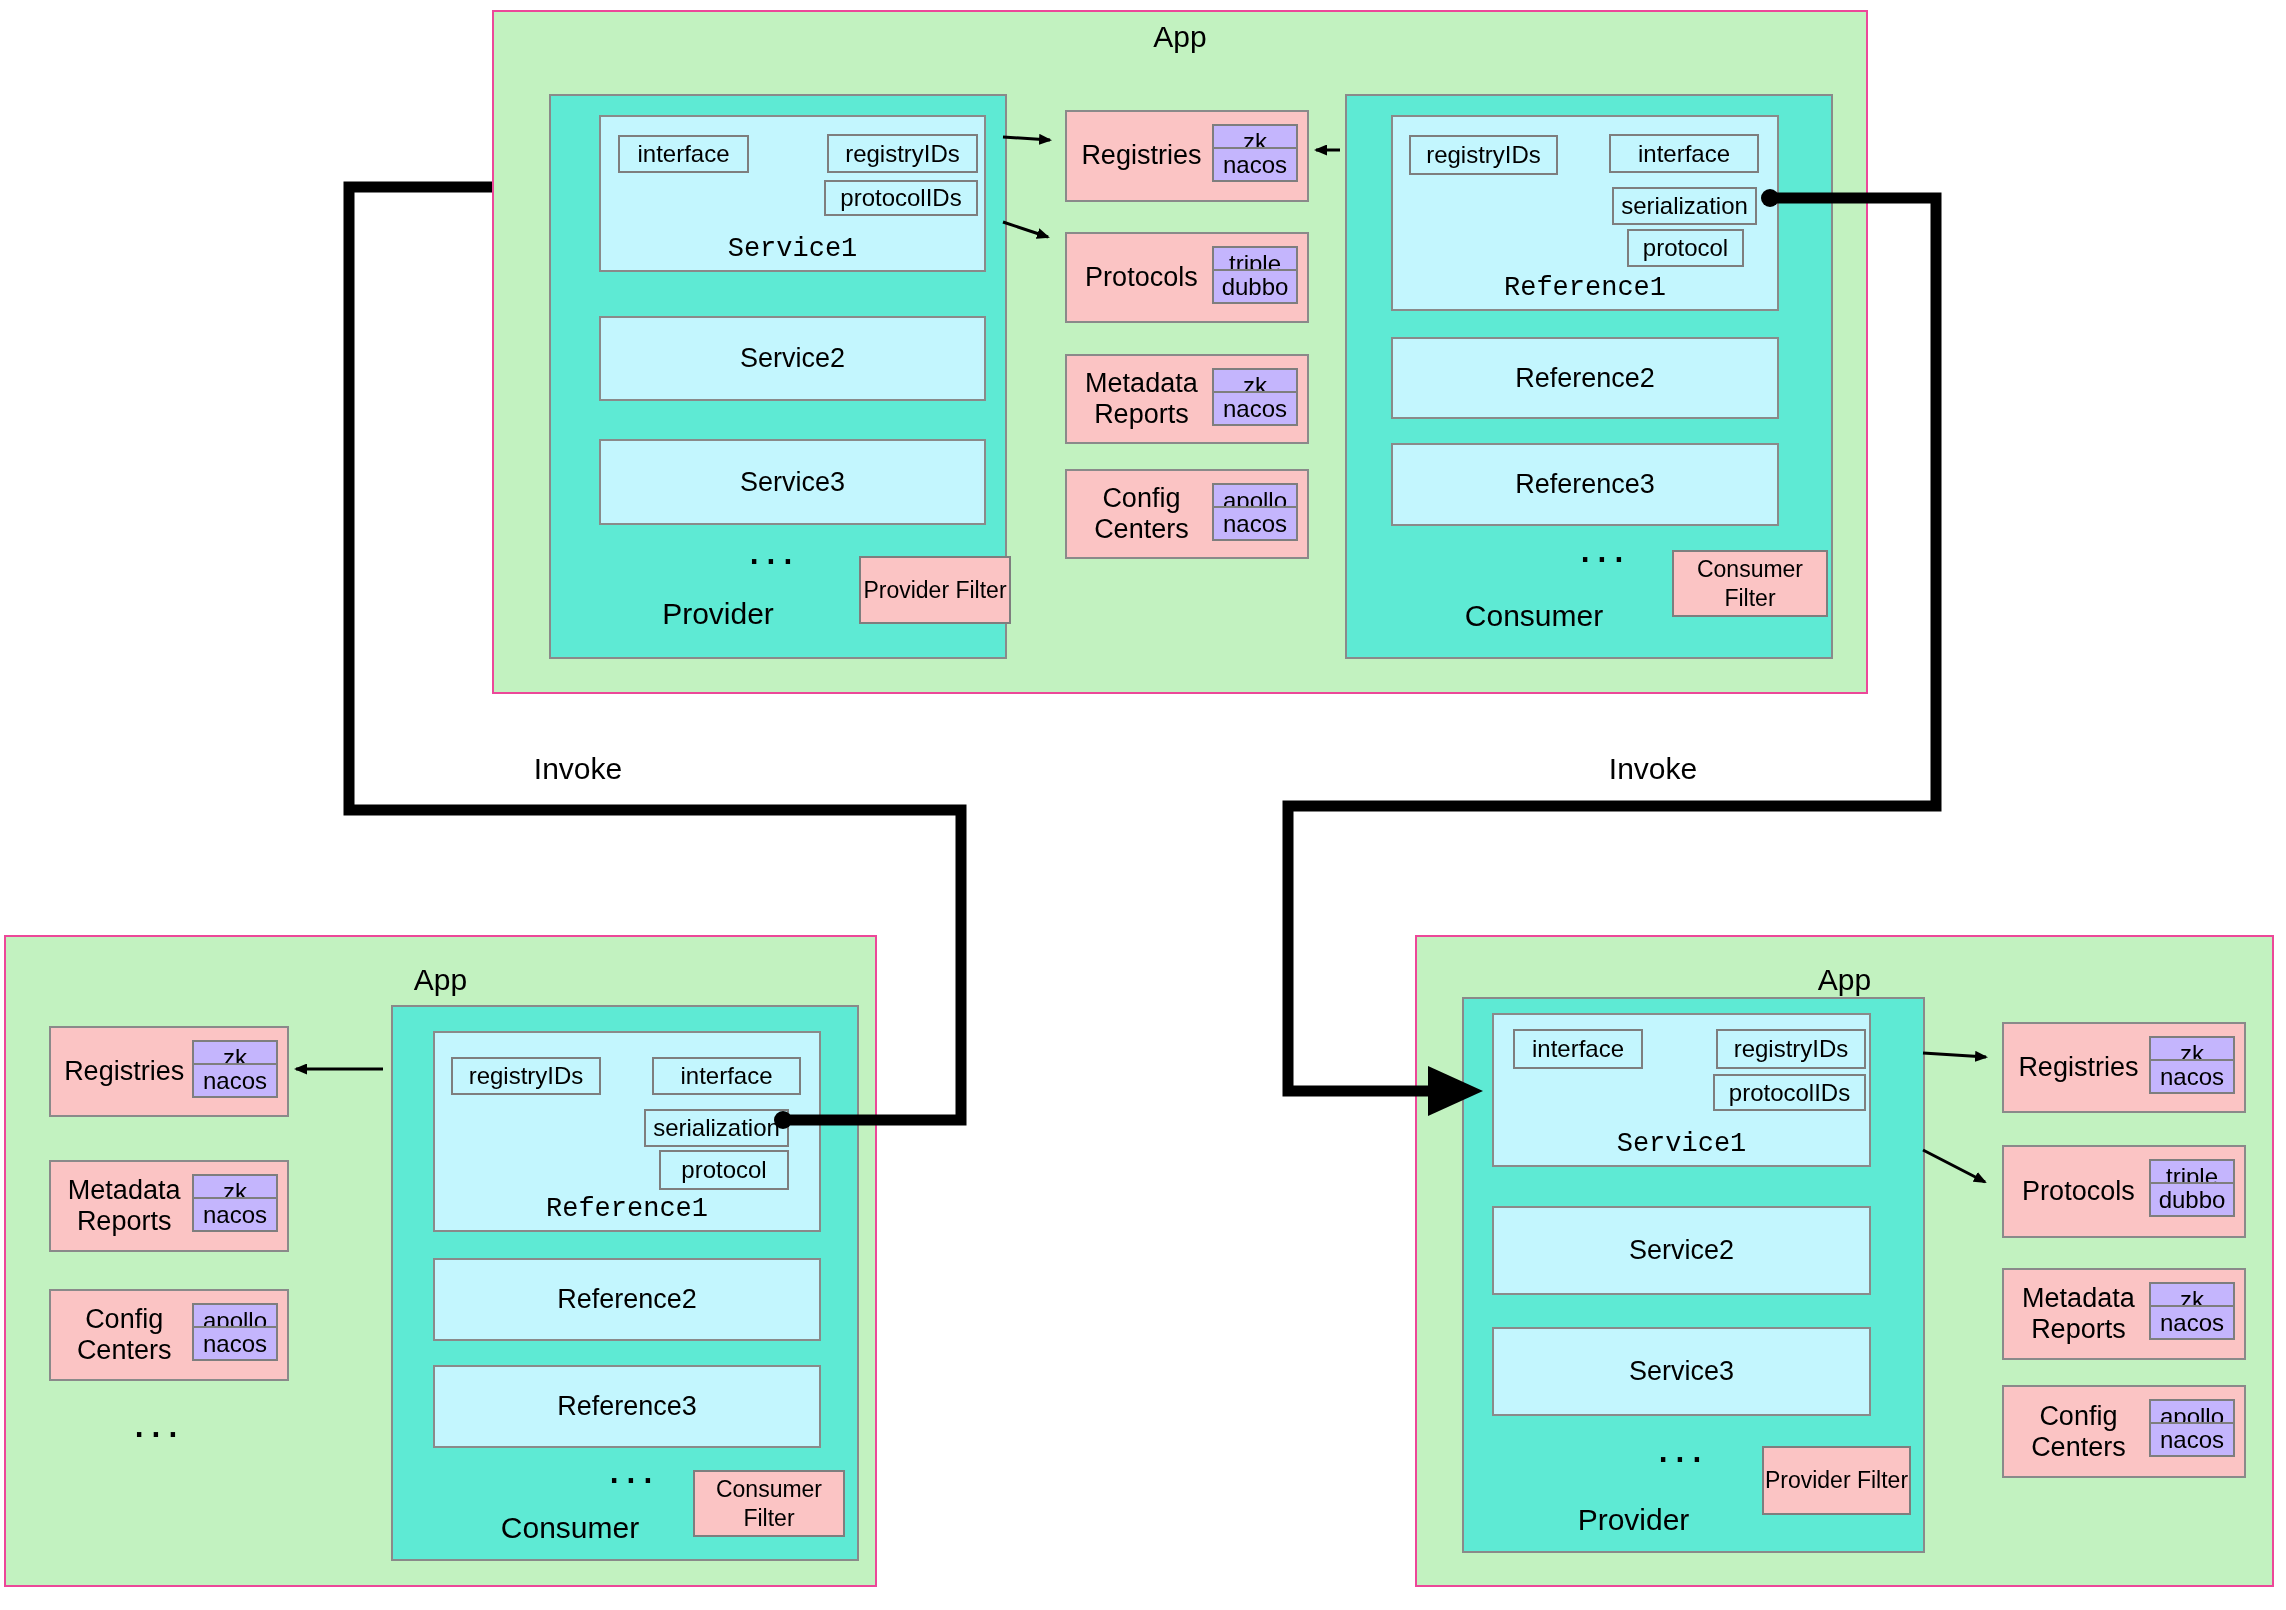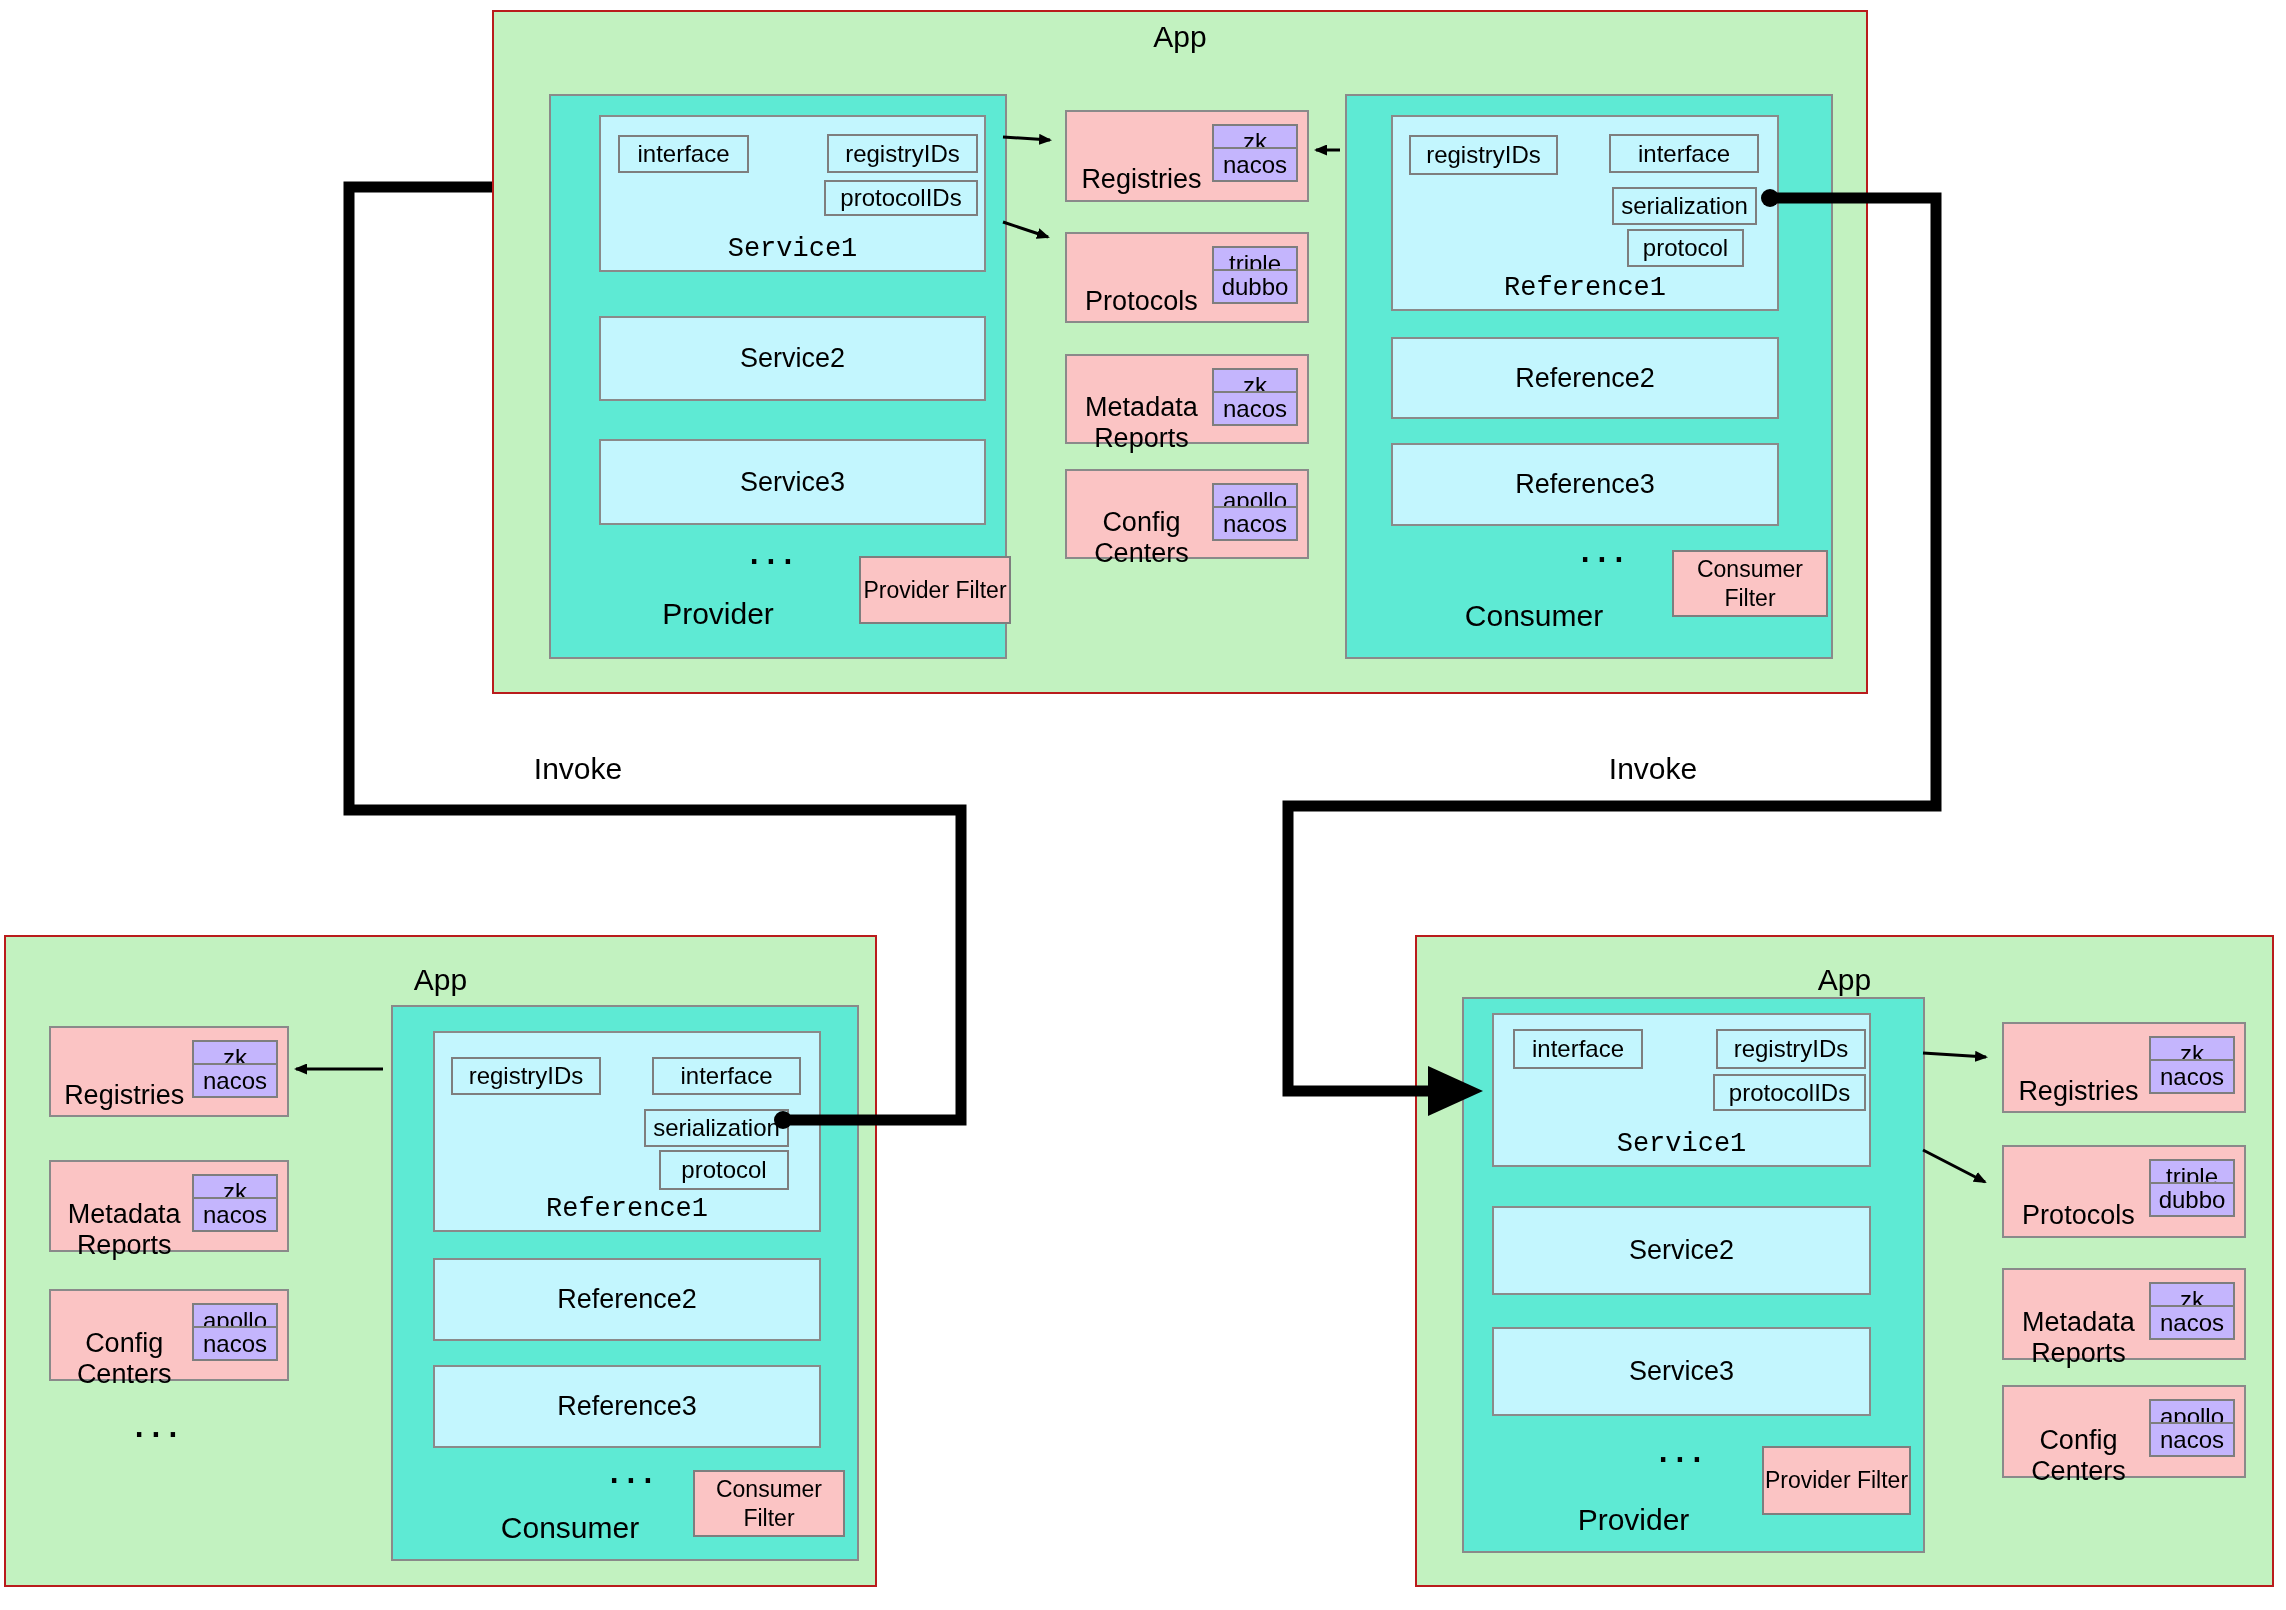--- a/index.html
+++ b/index.html
@@ -1,32 +1,32 @@
 <!DOCTYPE html>
 <html><head>
 <meta charset="utf-8">
 <style>
   html,body{margin:0;padding:0;background:#ffffff;}
   body{font-family:"Liberation Sans","DejaVu Sans",sans-serif;color:#000;}
   #canvas{position:relative;width:2286px;height:1610px;background:#ffffff;overflow:hidden;}
 
-  .app{position:absolute;background:#c2f2c0;border:2px solid #b91c1c;}
+  .app{position:absolute;background:#c2f2c0;border:2px solid #ec4899;}
   .app-title{position:absolute;left:0;right:0;text-align:center;font-size:30px;}
 
   .group{position:absolute;background:#5eead4;border:2px solid #8a8a8a;}
   .group-label{position:absolute;left:0;right:0;text-align:center;font-size:30px;}
 
   .node{position:absolute;background:#c3f6fe;border:2px solid #8a8a8a;}
   .node-center{display:flex;align-items:center;justify-content:center;font-size:27px;}
   .node-name{position:absolute;left:0;right:0;bottom:6px;text-align:center;font-size:27px;font-family:Liberation Mono, monospace;}
 
   .mini{position:absolute;border:2px solid #7e7e7e;display:flex;align-items:center;justify-content:center;font-size:24px;background:transparent;}
 
   .tagbox{position:absolute;background:#fbc4c4;border:2px solid #8a8a8a;}
-  .tagbox .lbl{position:absolute;left:0;width:62%;top:50%;transform:translateY(-50%);text-align:center;font-size:27px;line-height:1.15;margin-top:24px;}
+  .tagbox .lbl{position:absolute;left:0;width:62%;top:50%;transform:translateY(-50%);text-align:center;font-size:27px;line-height:1.15;}
   .tag{position:absolute;right:9px;width:82px;height:31px;background:#c4b5fd;border:2px solid #7e7e7e;display:flex;align-items:center;justify-content:center;font-size:24px;}
   .tag.t1{top:12px;}
   .tag.t2{top:35px;}
 
   .filter{position:absolute;background:#fbc4c4;border:2px solid #7e7e7e;display:flex;align-items:center;justify-content:center;text-align:center;font-size:23px;line-height:1.25;}
 
   .dots{position:absolute;font-size:46px;line-height:46px;height:46px;letter-spacing:4px;text-align:center;}
 
   .invoke{position:absolute;width:180px;text-align:center;font-size:30px;}
 

